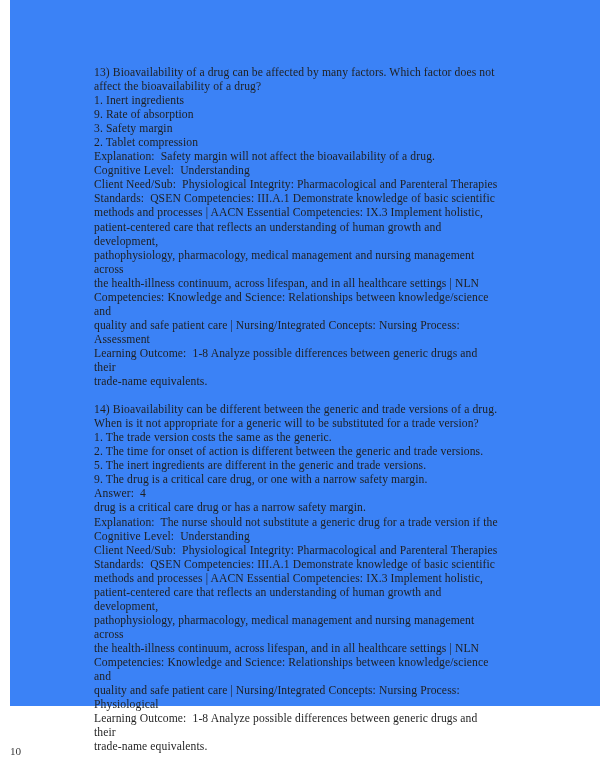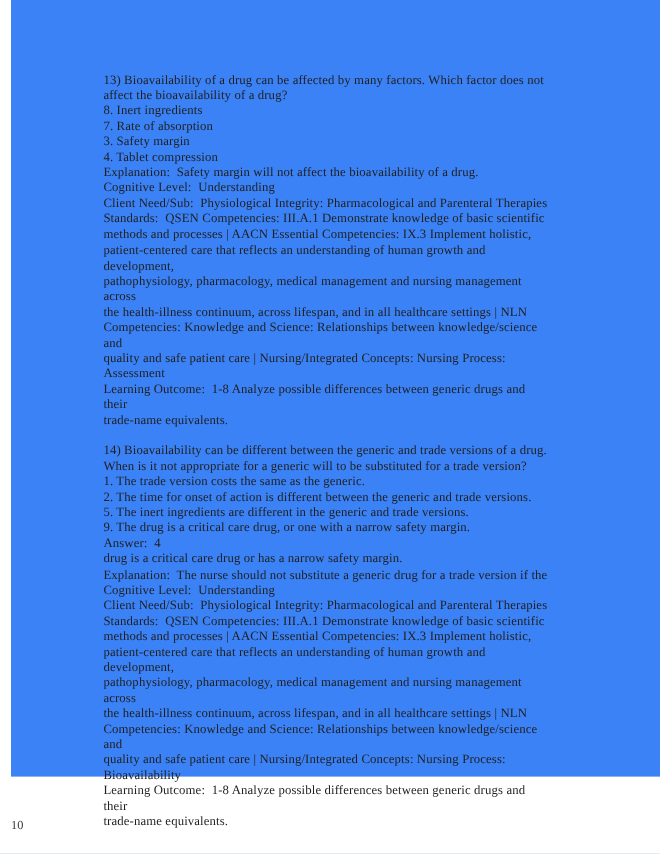--- a/index.html
+++ b/index.html
@@ -53,24 +53,24 @@
   }
 </style>
 </head>
 <body>
 
 <div class="page">
   <div class="text-column" id="text-column">
       <div>
         <div class="line">13) Bioavailability of a drug can be affected by many factors. Which factor does not</div>
         <div class="line">affect the bioavailability of a drug?</div>
-        <div class="line">8. Inert ingredients</div>
-        <div class="line">7. Rate of absorption</div>
+        <div class="line">1. Inert ingredients</div>
+        <div class="line">9. Rate of absorption</div>
         <div class="line">3. Safety margin</div>
-        <div class="line">4. Tablet compression</div>
+        <div class="line">2. Tablet compression</div>
         <div class="line">Explanation:  Safety margin will not affect the bioavailability of a drug.</div>
         <div class="line">Cognitive Level:  Understanding</div>
         <div class="line">Client Need/Sub:  Physiological Integrity: Pharmacological and Parenteral Therapies</div>
         <div class="line">Standards:  QSEN Competencies: III.A.1 Demonstrate knowledge of basic scientific</div>
         <div class="line">methods and processes | AACN Essential Competencies: IX.3 Implement holistic,</div>
         <div class="line">patient-centered care that reflects an understanding of human growth and development,</div>
         <div class="line">pathophysiology, pharmacology, medical management and nursing management across</div>
         <div class="line">the health-illness continuum, across lifespan, and in all healthcare settings | NLN</div>
         <div class="line">Competencies: Knowledge and Science: Relationships between knowledge/science and</div>
         <div class="line">quality and safe patient care | Nursing/Integrated Concepts: Nursing Process: Assessment</div>
@@ -92,19 +92,19 @@
         <div class="line">Explanation:  The nurse should not substitute a generic drug for a trade version if the</div>
         <div class="line">Cognitive Level:  Understanding</div>
         <div class="line">Client Need/Sub:  Physiological Integrity: Pharmacological and Parenteral Therapies</div>
         <div class="line">Standards:  QSEN Competencies: III.A.1 Demonstrate knowledge of basic scientific</div>
         <div class="line">methods and processes | AACN Essential Competencies: IX.3 Implement holistic,</div>
         <div class="line">patient-centered care that reflects an understanding of human growth and development,</div>
         <div class="line">pathophysiology, pharmacology, medical management and nursing management across</div>
         <div class="line">the health-illness continuum, across lifespan, and in all healthcare settings | NLN</div>
         <div class="line">Competencies: Knowledge and Science: Relationships between knowledge/science and</div>
         <div class="line">quality and safe patient care | Nursing/Integrated Concepts: Nursing Process:</div>
-        <div class="line">Bioavailability</div>
+        <div class="line">Physiological</div>
         <div class="line">Learning Outcome:  1-8 Analyze possible differences between generic drugs and their</div>
         <div class="line">trade-name equivalents.</div>
       </div>
     </div>
   <div class="page-number">10</div>
 </div>
 
 </body></html>

